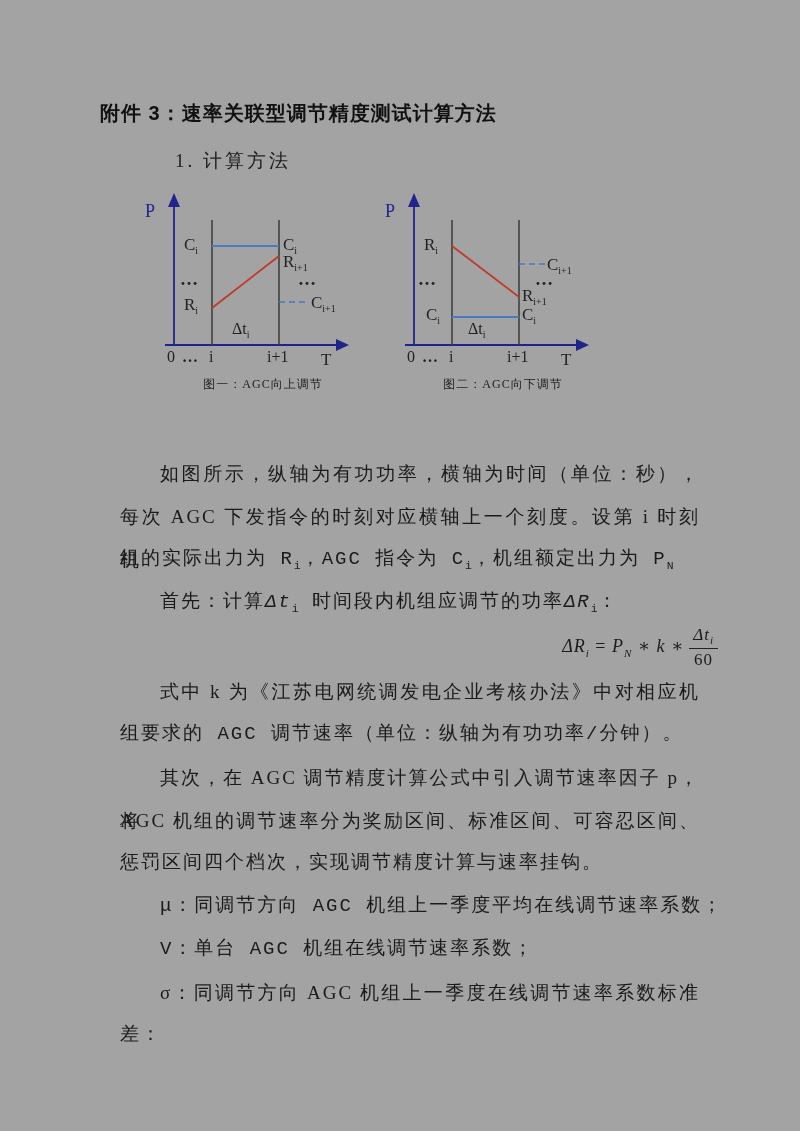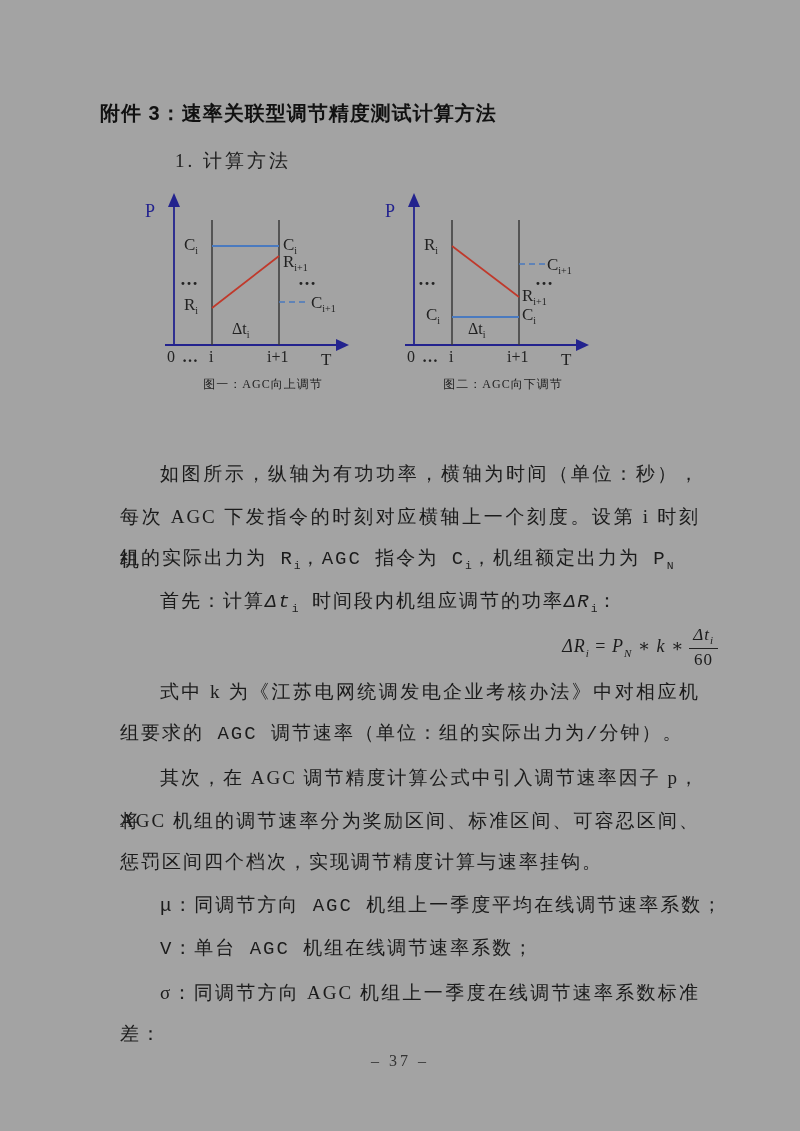--- a/index.html
+++ b/index.html
@@ -120,25 +120,24 @@
 
     <div class="formula">
       <span><em>ΔR</em><sub>i</sub><span> = </span><em>P</em><sub>N</sub><span> ∗ </span><em>k</em><span> ∗ </span></span>
       <span class="frac">
         <span class="num"><em>Δt</em><sub>i</sub></span>
         <span class="den">60</span>
       </span>
     </div>
 
     <div class="bline ind fill"><span>式中 k 为《江苏电网统调发电企业考核办法》中对相应机</span></div>
-    <div class="bline"><span>组要求的 AGC 调节速率（单位：组的实际出力为/分钟）。</span></div>
+    <div class="bline"><span>组要求的 AGC 调节速率（单位：纵轴为有功功率/分钟）。</span></div>
     <div class="bline ind fill"><span>其次，在 AGC 调节精度计算公式中引入调节速率因子 p，将</span></div>
     <div class="bline fill"><span>AGC 机组的调节速率分为奖励区间、标准区间、可容忍区间、</span></div>
     <div class="bline"><span>惩罚区间四个档次，实现调节精度计算与速率挂钩。</span></div>
     <div class="bline ind"><span>μ：同调节方向 AGC 机组上一季度平均在线调节速率系数；</span></div>
     <div class="bline ind"><span>V：单台 AGC 机组在线调节速率系数；</span></div>
     <div class="bline ind fill"><span>σ：同调节方向 AGC 机组上一季度在线调节速率系数标准</span></div>
     <div class="bline"><span>差：</span></div>
   </div>
 
-  <div class="pagenum">– 37 –</div>
 
 </div>
 
 </body></html>

